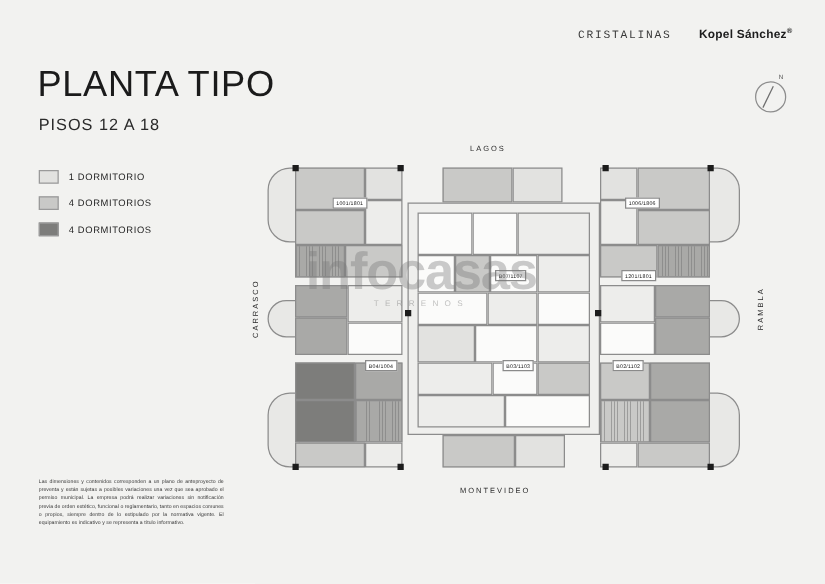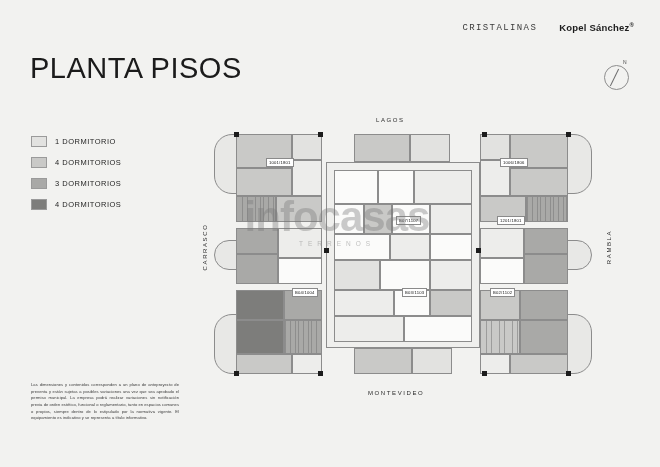--- a/index.html
+++ b/index.html
@@ -262,34 +262,31 @@
 
 <div id="page">
 
   <div class="brands">
     <div class="brand-cristalinas">CRISTALINAS</div>
     <div class="brand-kopel">
       <span>Kopel Sánchez</span><span class="reg">®</span>
     </div>
   </div>
 
-  <div class="title">PLANTA PISOS</div>
+  <div class="title">PLANTA TIPO</div>
+  <div class="subtitle">PISOS 12 A 18</div>
 
   <div class="legend">
     <div class="legend-row">
       <span class="legend-swatch u1"></span>
       <span class="legend-label">1 DORMITORIO</span>
     </div>
     <div class="legend-row">
       <span class="legend-swatch u2"></span>
       <span class="legend-label">4 DORMITORIOS</span>
-    </div>
-    <div class="legend-row">
-      <span class="legend-swatch u3"></span>
-      <span class="legend-label">3 DORMITORIOS</span>
     </div>
     <div class="legend-row">
       <span class="legend-swatch u4"></span>
       <span class="legend-label">4 DORMITORIOS</span>
     </div>
   </div>
 
   <div class="disclaimer">Las dimensiones y contenidos corresponden a un plano de anteproyecto de preventa y están sujetas a posibles variaciones una vez que sea aprobado el permiso municipal. La empresa podrá realizar variaciones sin notificación previa de orden estético, funcional o reglamentario, tanto en espacios comunes o propios, siempre dentro de lo estipulado por la normativa vigente. El equipamiento es indicativo y se representa a título informativo.</div>
 
   <div class="compass">

